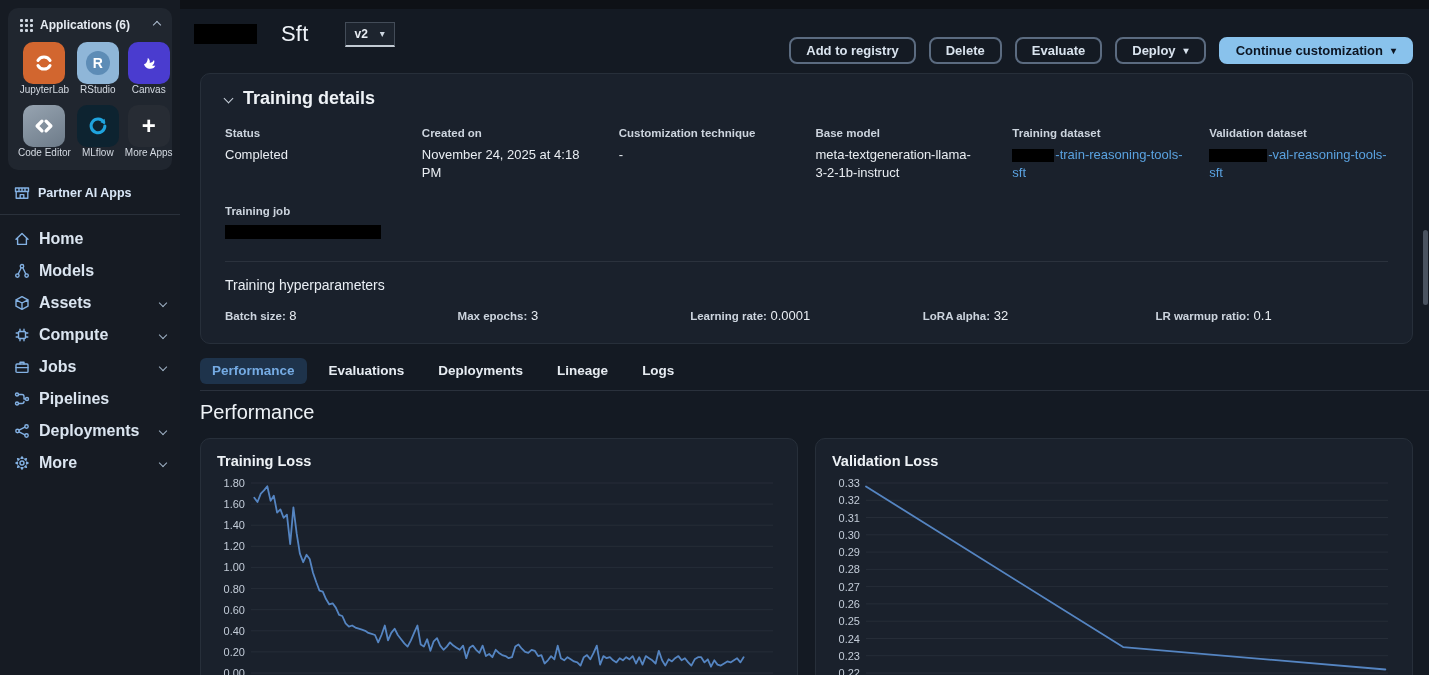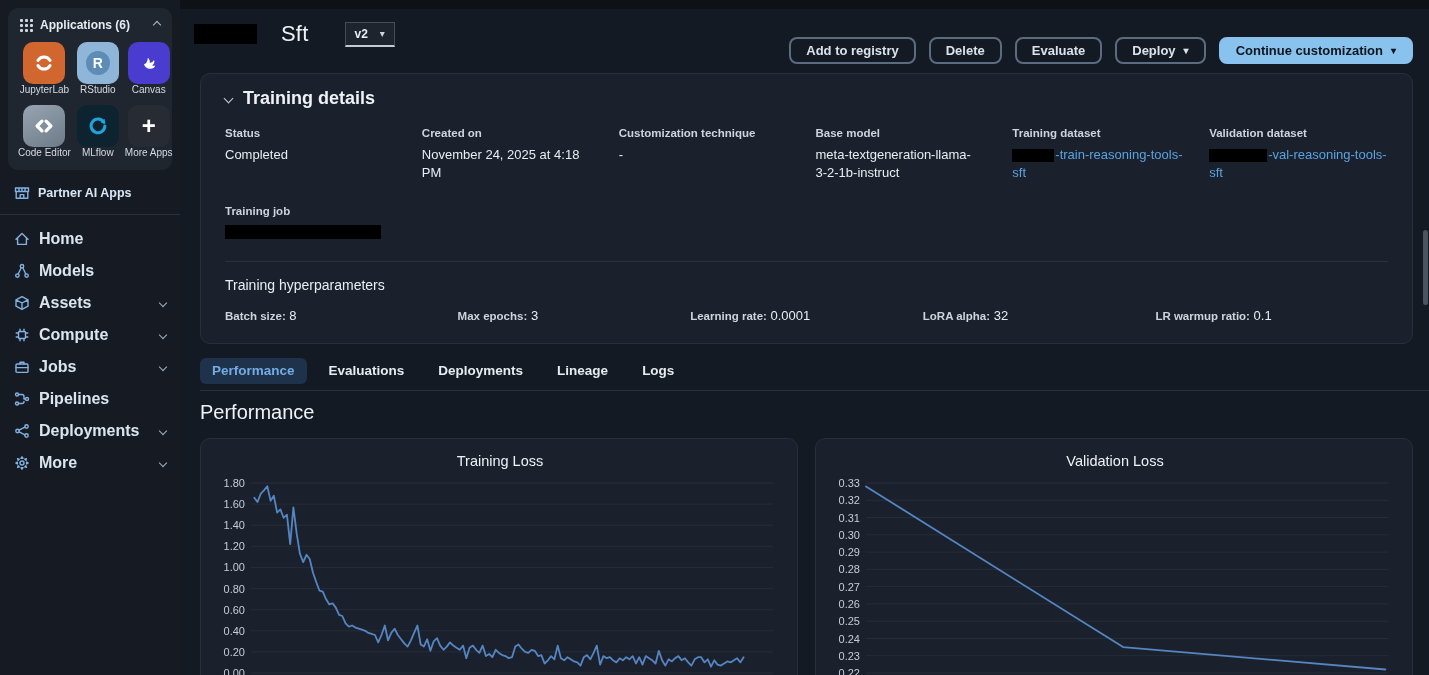--- a/index.html
+++ b/index.html
@@ -86,21 +86,21 @@
     border-radius:6px; cursor:pointer; white-space:nowrap; }
   .tab.selected { background:#1e334b; color:#75abe3; }
 
   .perf-row { display:flex; align-items:center; justify-content:space-between; margin:10px 16px 0 20px; }
   .perf-row h2 { font-size:20px; font-weight:500; color:#eef2f6; }
   .btn.metrics { color:#a9c9ea; border-color:#5b6b80; }
   .ext-ic path { stroke:#a9c9ea; fill:none; stroke-width:1.5; stroke-linecap:round; stroke-linejoin:round; }
 
   .charts-row { display:flex; gap:17px; margin:14px 16px 0 20px; }
   .chart-card { flex:1; height:274px; padding:12px 14px 8px; }
-  .chart-title { font-size:14.5px; font-weight:400; color:#eef2f6; margin:2px 0 0 2px;text-align:center; }
+  .chart-title { font-size:14.5px; font-weight:700; color:#eef2f6; margin:2px 0 0 2px; }
   .chart-body { height:236px; margin-top:4px; }
   .chart-body svg { display:block; }
   .tick { fill:#c3ccd8; font-size:11px; font-family:"Liberation Sans",sans-serif; }
   .xlabel { fill:#dfe5ec; font-size:12px; font-weight:700; font-family:"Liberation Sans",sans-serif; }
 
   .scroll-thumb { position:absolute; right:1px; top:230px; width:5px; height:75px;
     background:#4a5360; border-radius:3px; }
 </style>
 </head>
 <body>

